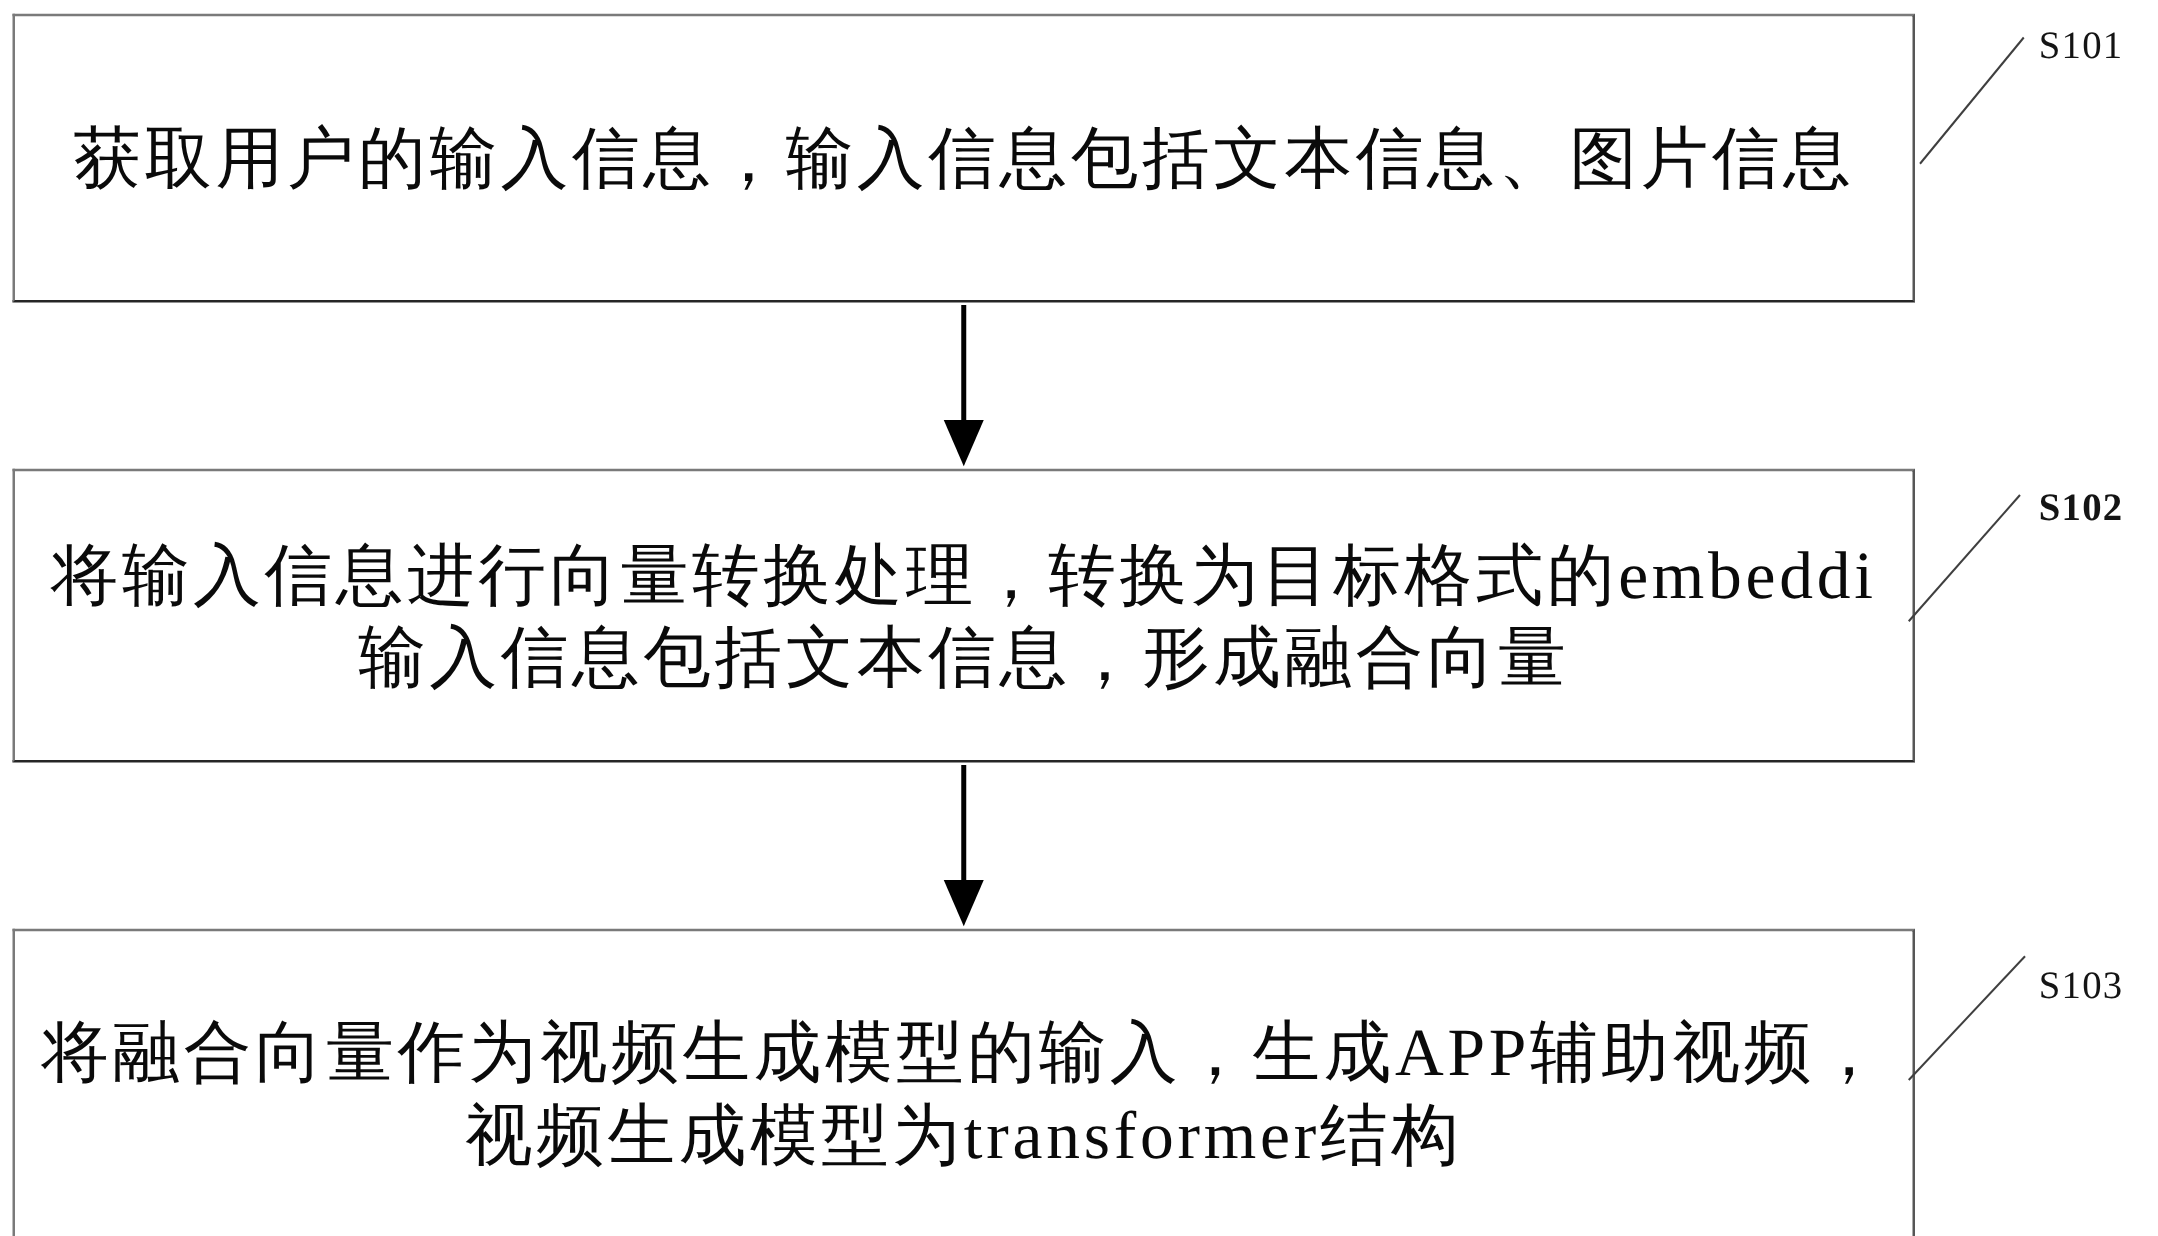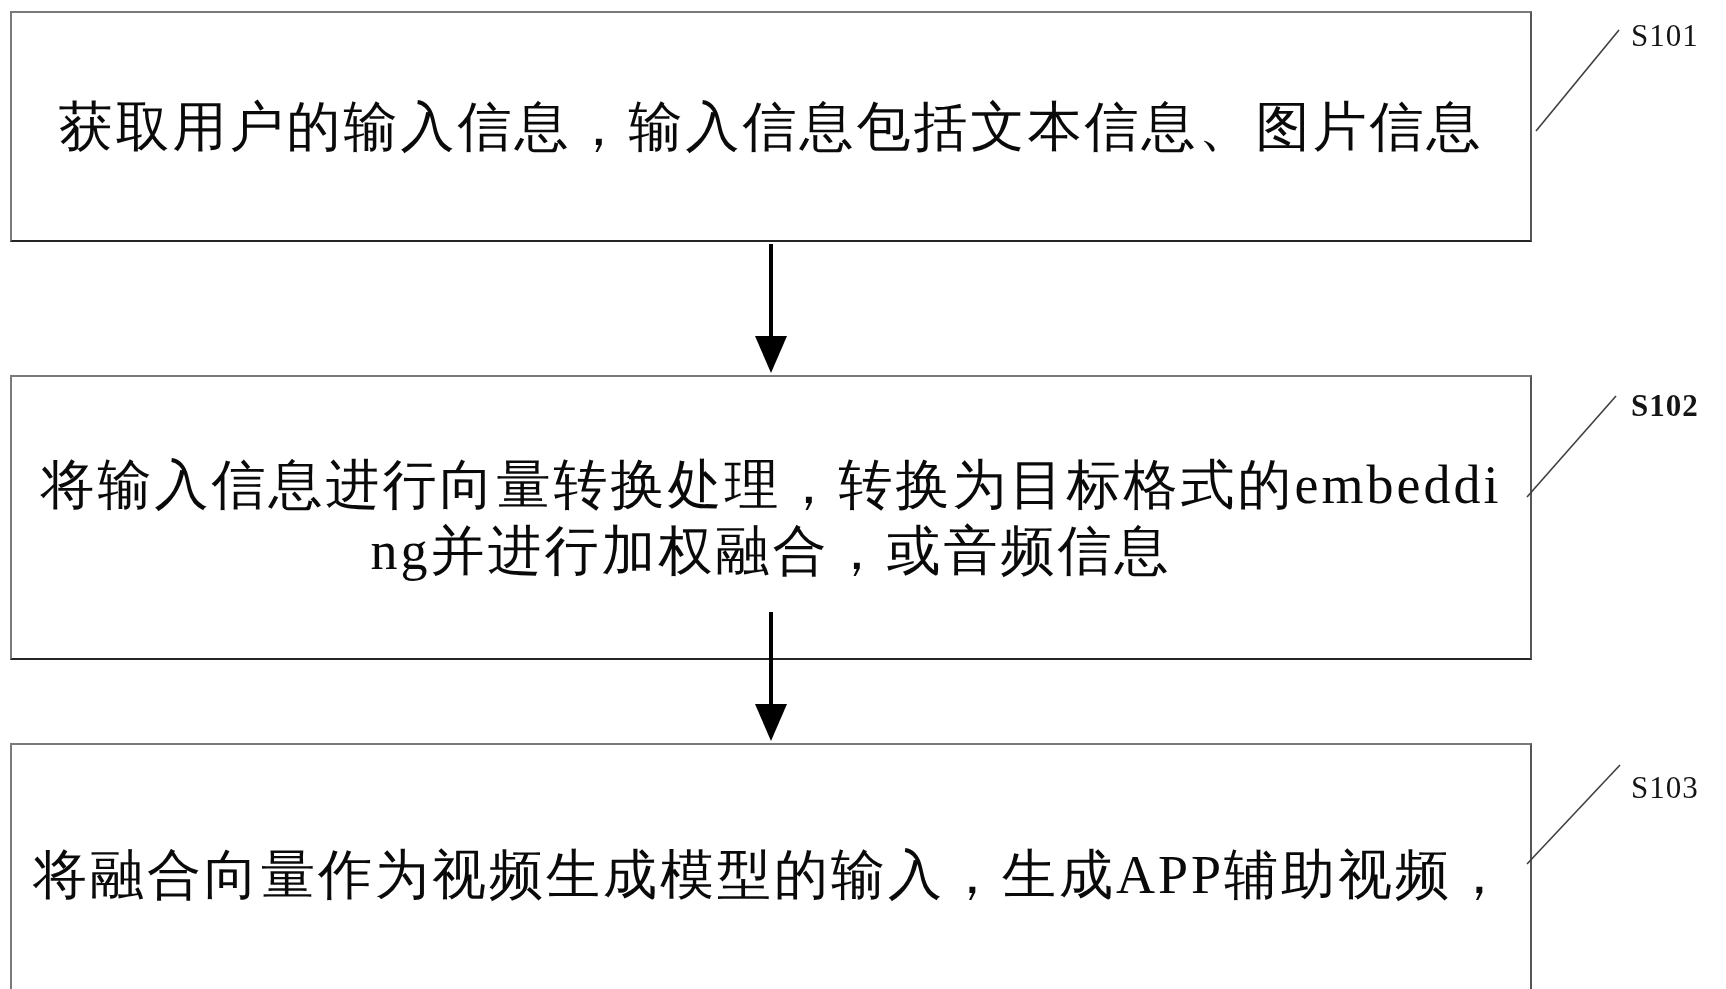--- a/index.html
+++ b/index.html
@@ -31,21 +31,21 @@
   .box-text {
     text-align: center;
     font-size: 54px;
     line-height: 66px;
     letter-spacing: 3px;
     color: #0a0a0a;
     width: 100%;
     padding: 0 14px;
   }
   .box1 { top: 11px;  height: 231px; }
-  .box2 { top: 375px; height: 285px; }
+  .box2 { top: 375px; height: 235px; }
   .box3 { top: 743px; height: 263px; }
   .step-label {
     position: absolute;
     left: 1631px;
     font-size: 31px;
     letter-spacing: 1px;
     color: #141414;
     white-space: nowrap;
   }
   .label1 { top: 18px; }
@@ -70,27 +70,28 @@
 
   <div class="step-box box1">
     <div class="box-text">
       <span>获取用户的输入信息，输入信息包括文本信息、图片信息</span><br>
     </div>
   </div>
 
   <div class="step-box box2">
     <div class="box-text">
       <span>将输入信息进行向量转换处理，转换为目标格式的embeddi</span><br>
-      <span>ng并进行加权融合，或音频信息</span>
+      <span>输入信息包括文本信息，形成融合向量</span>
     </div>
   </div>
 
   <div class="step-box box3">
     <div class="box-text">
       <span>将融合向量作为视频生成模型的输入，生成APP辅助视频，</span><br>
+      <span>视频生成模型为transformer结构</span>
     </div>
   </div>
 
   <div class="step-label label1">S101</div>
   <div class="step-label label2">S102</div>
   <div class="step-label label3">S103</div>
 
   <svg class="overlay" viewBox="0 0 1726 989" xmlns="http://www.w3.org/2000/svg">
     <g>
       <line class="arrow-shaft" x1="771" y1="244" x2="771" y2="340"></line>

